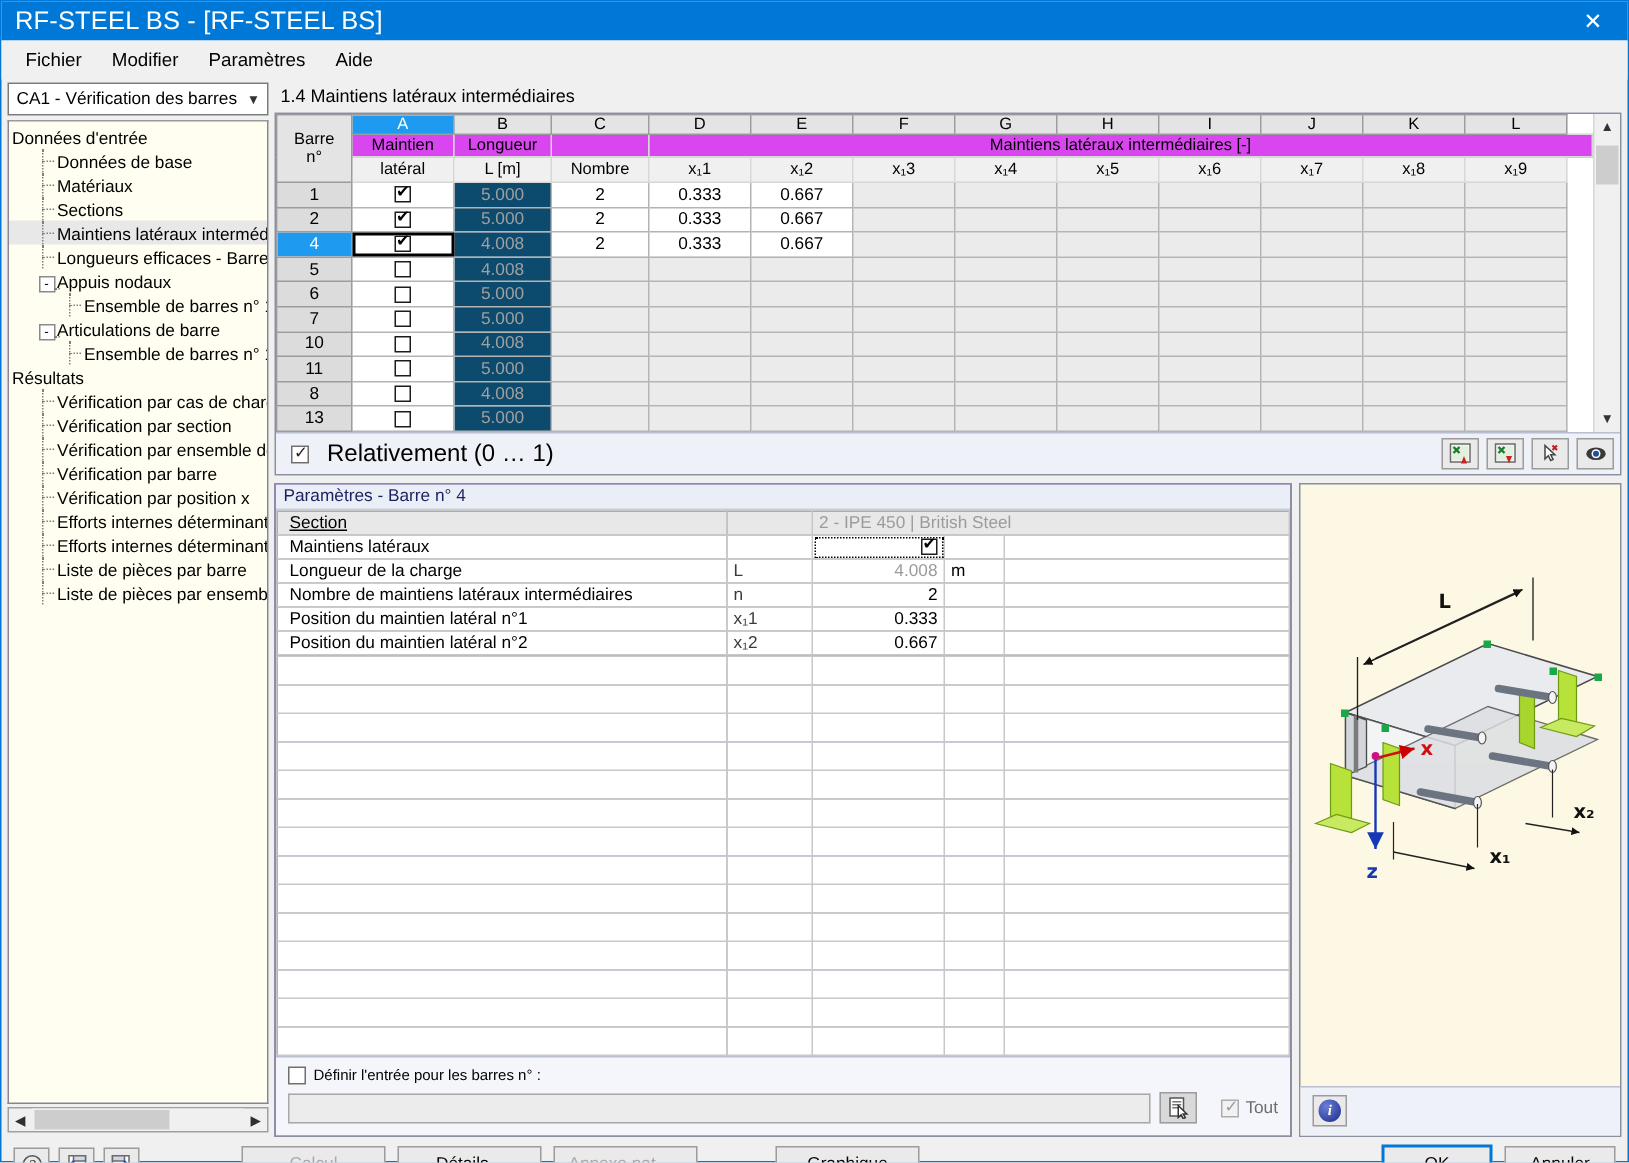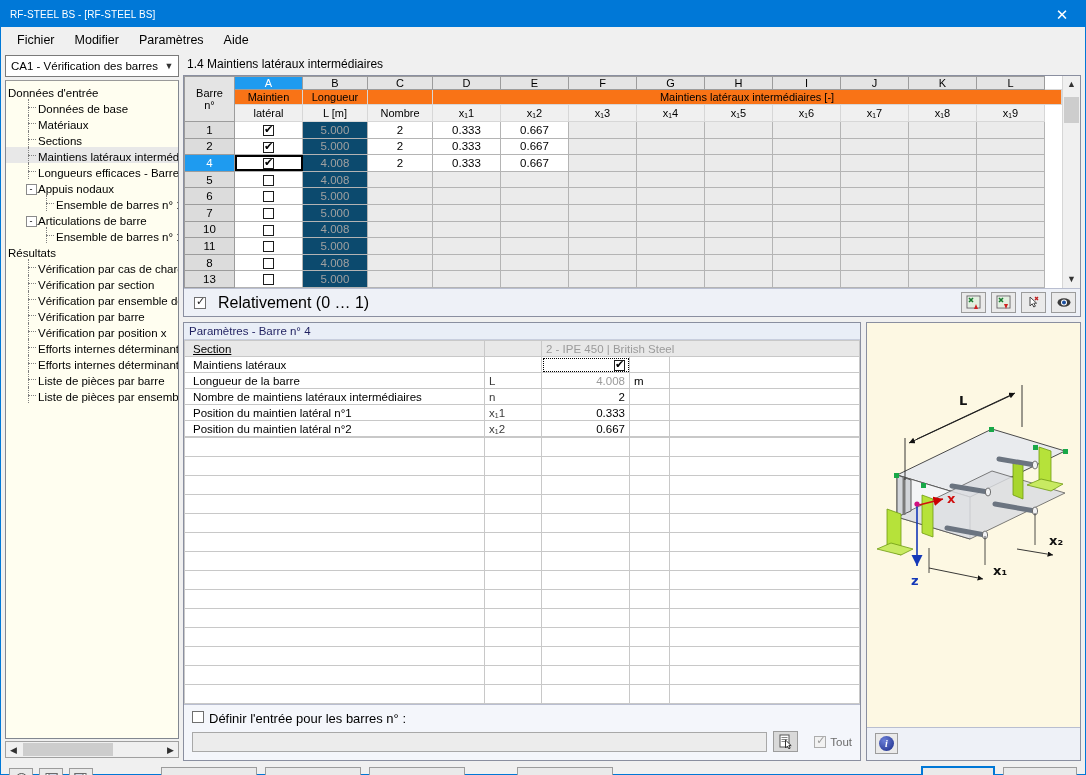--- a/index.html
+++ b/index.html
@@ -22,21 +22,21 @@
     background: #f0f0f0;
     display: flex; flex-direction: column;
   }
   
   .titlebar {
     height: 26px; background: #0078d7; color: #fff;
     display: flex; align-items: center;
     flex: 0 0 auto;
   }
   .titlebar .title {
-    margin-left: 9px; font-size: 10px; letter-spacing: .1px;
+    margin-left: 9px; font-size: 17px; letter-spacing: .1px;
   }
   .titlebar .spacer { flex: 1; }
   .close-btn {
     width: 46px; height: 26px; display: flex;
     align-items: center; justify-content: center;
     font-size: 15px; line-height: 1; color: #fff;
   }
   
   .menubar {
     height: 26px; background: #f0f0f0; display: flex; align-items: center;
@@ -151,21 +151,21 @@
     border: 1px solid #b4b4b4;
     padding: 0; height: 16px; text-align: center;
     font-weight: normal; box-sizing: border-box;
   }
   .colhdr {
     background: #e4e4e4; border: 1px solid #9c9c9c !important;
     height: 12px !important; font-size: 11px;
   }
   .colhdr.active { background: #1e9bf0; color: #fff; }
   .grouphdr {
-    background: #f97316; font-size: 11px; height: 15px !important;
+    background: #d946ef; font-size: 11px; height: 15px !important;
     border-color: #d7d7d7 !important;
   }
   .subhdr {
     background: #f0f0f0; font-size: 11px; height: 17px !important;
     border-color: #d7d7d7 !important;
   }
   .cornerhdr {
     background: #e4e4e4; border:1px solid #9c9c9c !important;
     font-size: 11px; vertical-align: middle;
   }
@@ -249,21 +249,21 @@
   .p-sym { text-align: left; color: #3a3a3a; }
   .p-sec { color: #9b9b9b; text-align: left; }
   .p-focus { outline: 1px dotted #000; outline-offset: -2px; text-align: right; }
   .params-filler { flex: 1 1 auto; }
   table.pfill { border-collapse: collapse; table-layout: fixed; width: 100%; }
   table.pfill td { border: 1px solid #c8c8c8; height: 16px; background: #fff; }
   .params-bottom {
     flex: 0 0 auto; border-top: 1px solid #b9bed0; background: #f4f6fb;
     padding: 6px 8px 8px 8px;
   }
-  .def-row { display: flex; font-size: 13px; gap: 5px; }
+  .def-row { display: flex; align-items: center; font-size: 10px; gap: 5px; }
   .def-input-row { display: flex; align-items: center; margin-top: 5px; gap: 6px; }
   .def-input {
     flex: 1; height: 20px; background: #ececec; border: 1px solid #a8a8a8;
     box-sizing: border-box;
   }
   .pick-btn {
     width: 25px; height: 21px; border: 1px solid #9c9c9c; background: #d9d9d9;
     display: flex; align-items: center; justify-content: center; box-sizing: border-box;
   }
   .tout { display: flex; align-items: center; gap: 4px; font-size: 11.5px; color: #6d6d6d; margin-left: 10px;}
@@ -708,21 +708,21 @@
                   <td colspan="3" class="p-sec" style="background: rgb(232, 232, 232);">2 - IPE 450 | British Steel</td>
                 </tr>
                 <tr>
                   <td class="p-label">Maintiens latéraux</td>
                   <td class="p-sym"></td>
                   <td class="p-focus"><span class="ck on"></span></td>
                   <td></td>
                   <td></td>
                 </tr>
                 <tr>
-                  <td class="p-label">Longueur de la barre</td>
+                  <td class="p-label">Longueur de la charge</td>
                   <td class="p-sym">L</td>
                   <td class="p-ro">4.008</td>
                   <td>m</td>
                   <td></td>
                 </tr>
                 <tr>
                   <td class="p-label">Nombre de maintiens latéraux intermédiaires</td>
                   <td class="p-sym">n</td>
                   <td class="p-val">2</td>
                   <td></td>

